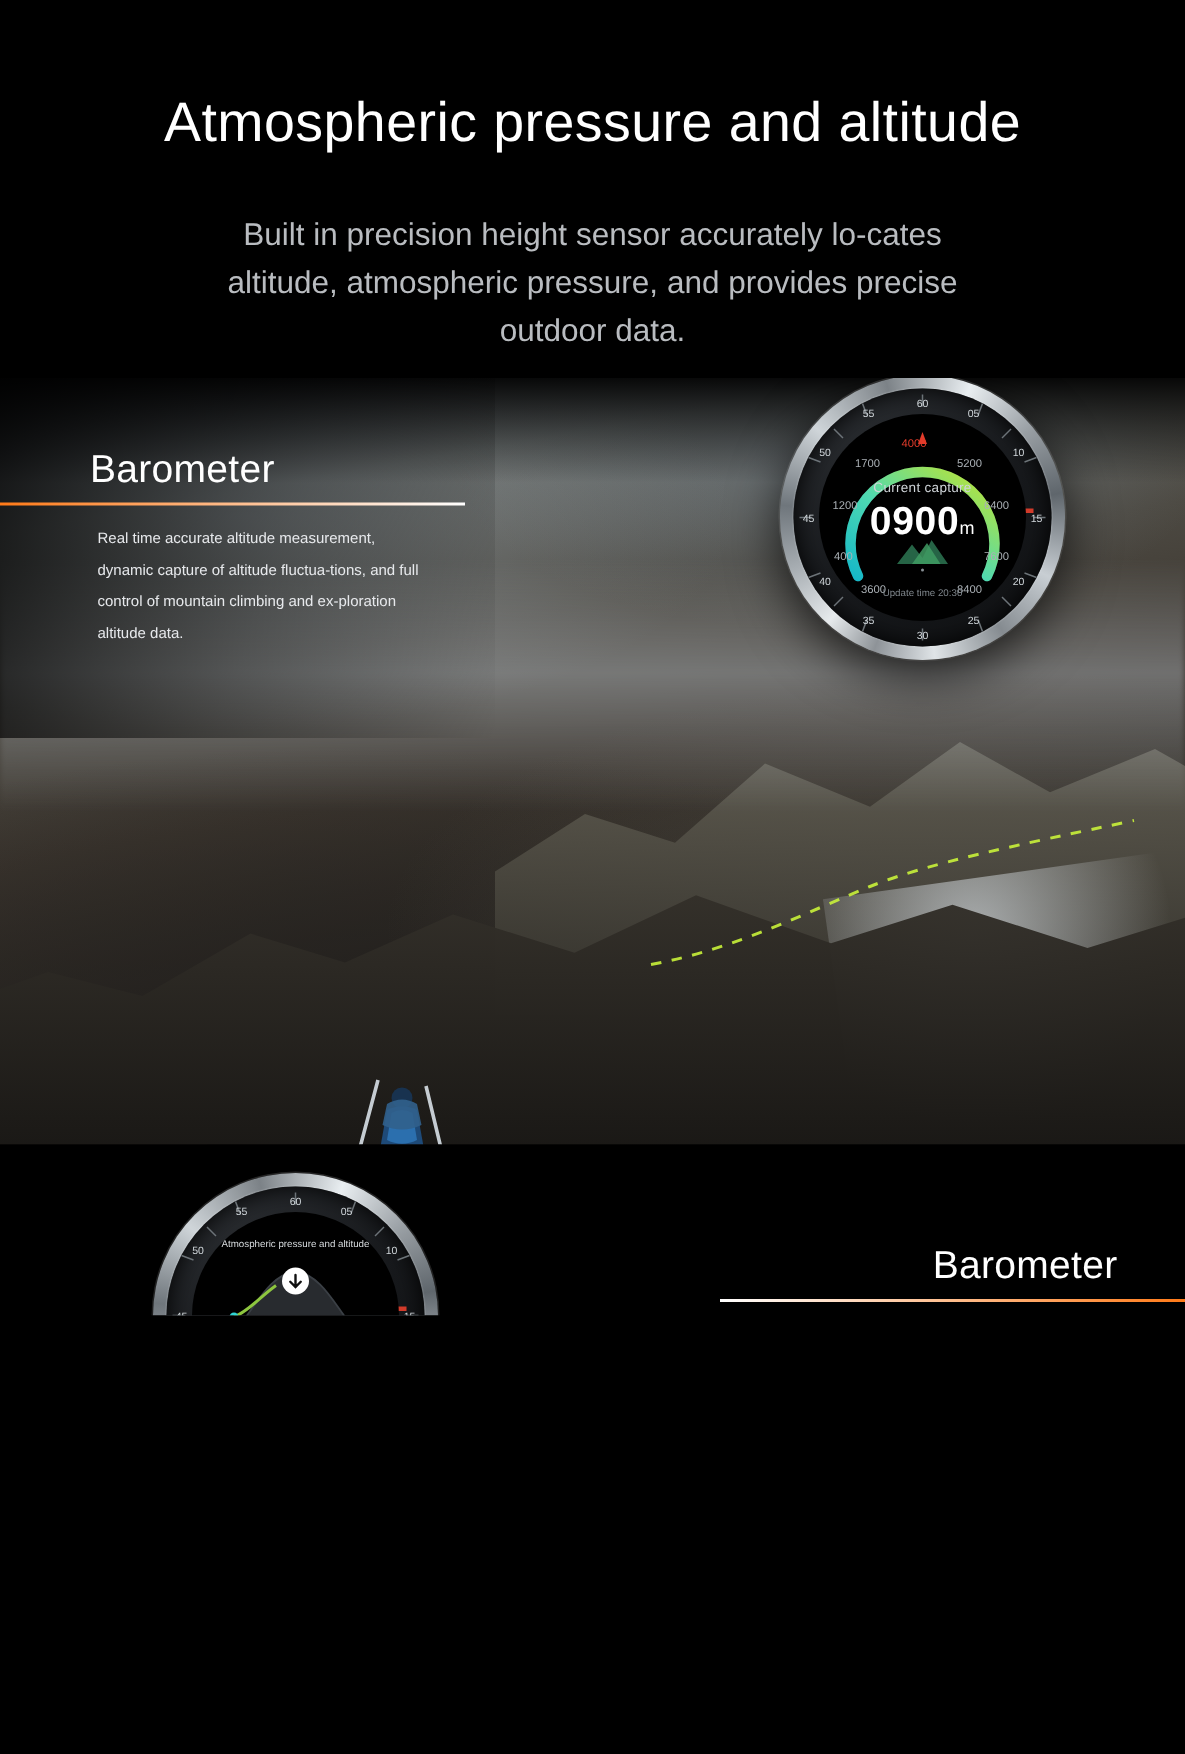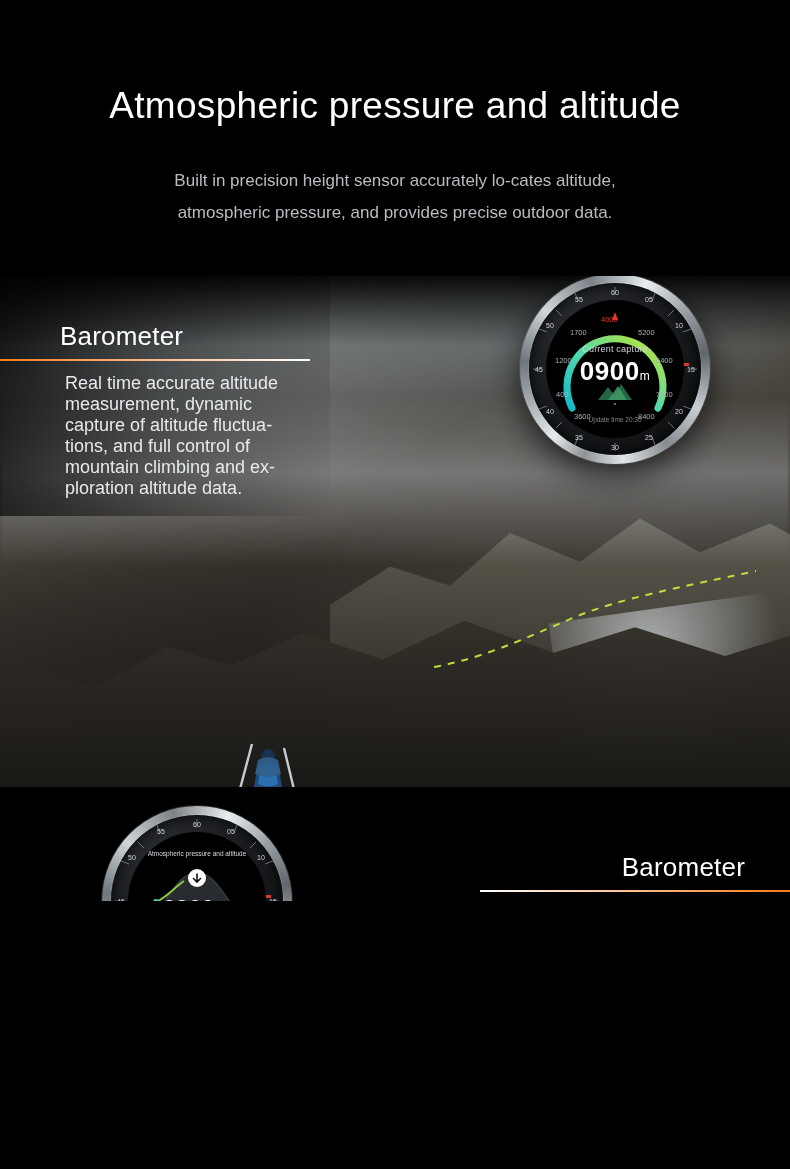--- a/index.html
+++ b/index.html
@@ -8,21 +8,20 @@
     background: #000;
   }
   .page {
     position: relative;
     width: 790px;
     height: 877px;
     overflow: hidden;
     background: #000;
     font-family: "Liberation Sans", sans-serif;
     color: #fff;
-    margin-top: 24px;
   }
 
   
   .hero {
     position: absolute;
     left: 0; top: 0;
     width: 790px;
     height: 252px;
     background: #000;
     text-align: center;
@@ -34,21 +33,21 @@
     font-size: 37px;
     font-weight: normal;
     letter-spacing: .3px;
     color: #ffffff;
     line-height: 1.2;
   }
   .hero-sub {
     position: absolute;
     left: 145px; top: 141px;
     width: 500px;
-    font-size: 17px;
+    font-size: 21px;
     line-height: 32px;
     color: #b9bcc0;
     text-align: center;
   }
 
   
   .sec-alt {
     position: absolute;
     left: 0; top: 252px;
     width: 790px;
@@ -121,21 +120,21 @@
     font-weight: normal;
     color: #fff;
     letter-spacing: .2px;
   }
   .head-rule {
     height: 2px;
     background: linear-gradient(90deg, #ff7a18 0%, #ffffff 100%);
     margin-top: 7px;
   }
   .head-body {
-    font-size: 18px;
+    font-size: 10px;
     line-height: 21px;
     color: #e7e9ec;
   }
 
   .alt-head { left: 0px; top: 45px; width: 310px; }
   .alt-head .head-title { padding-left: 60px; }
   .alt-head .head-rule { width: 310px; }
   .alt-head .head-body { margin-top: 12px; padding-left: 65px; width: 215px; }
 
   

